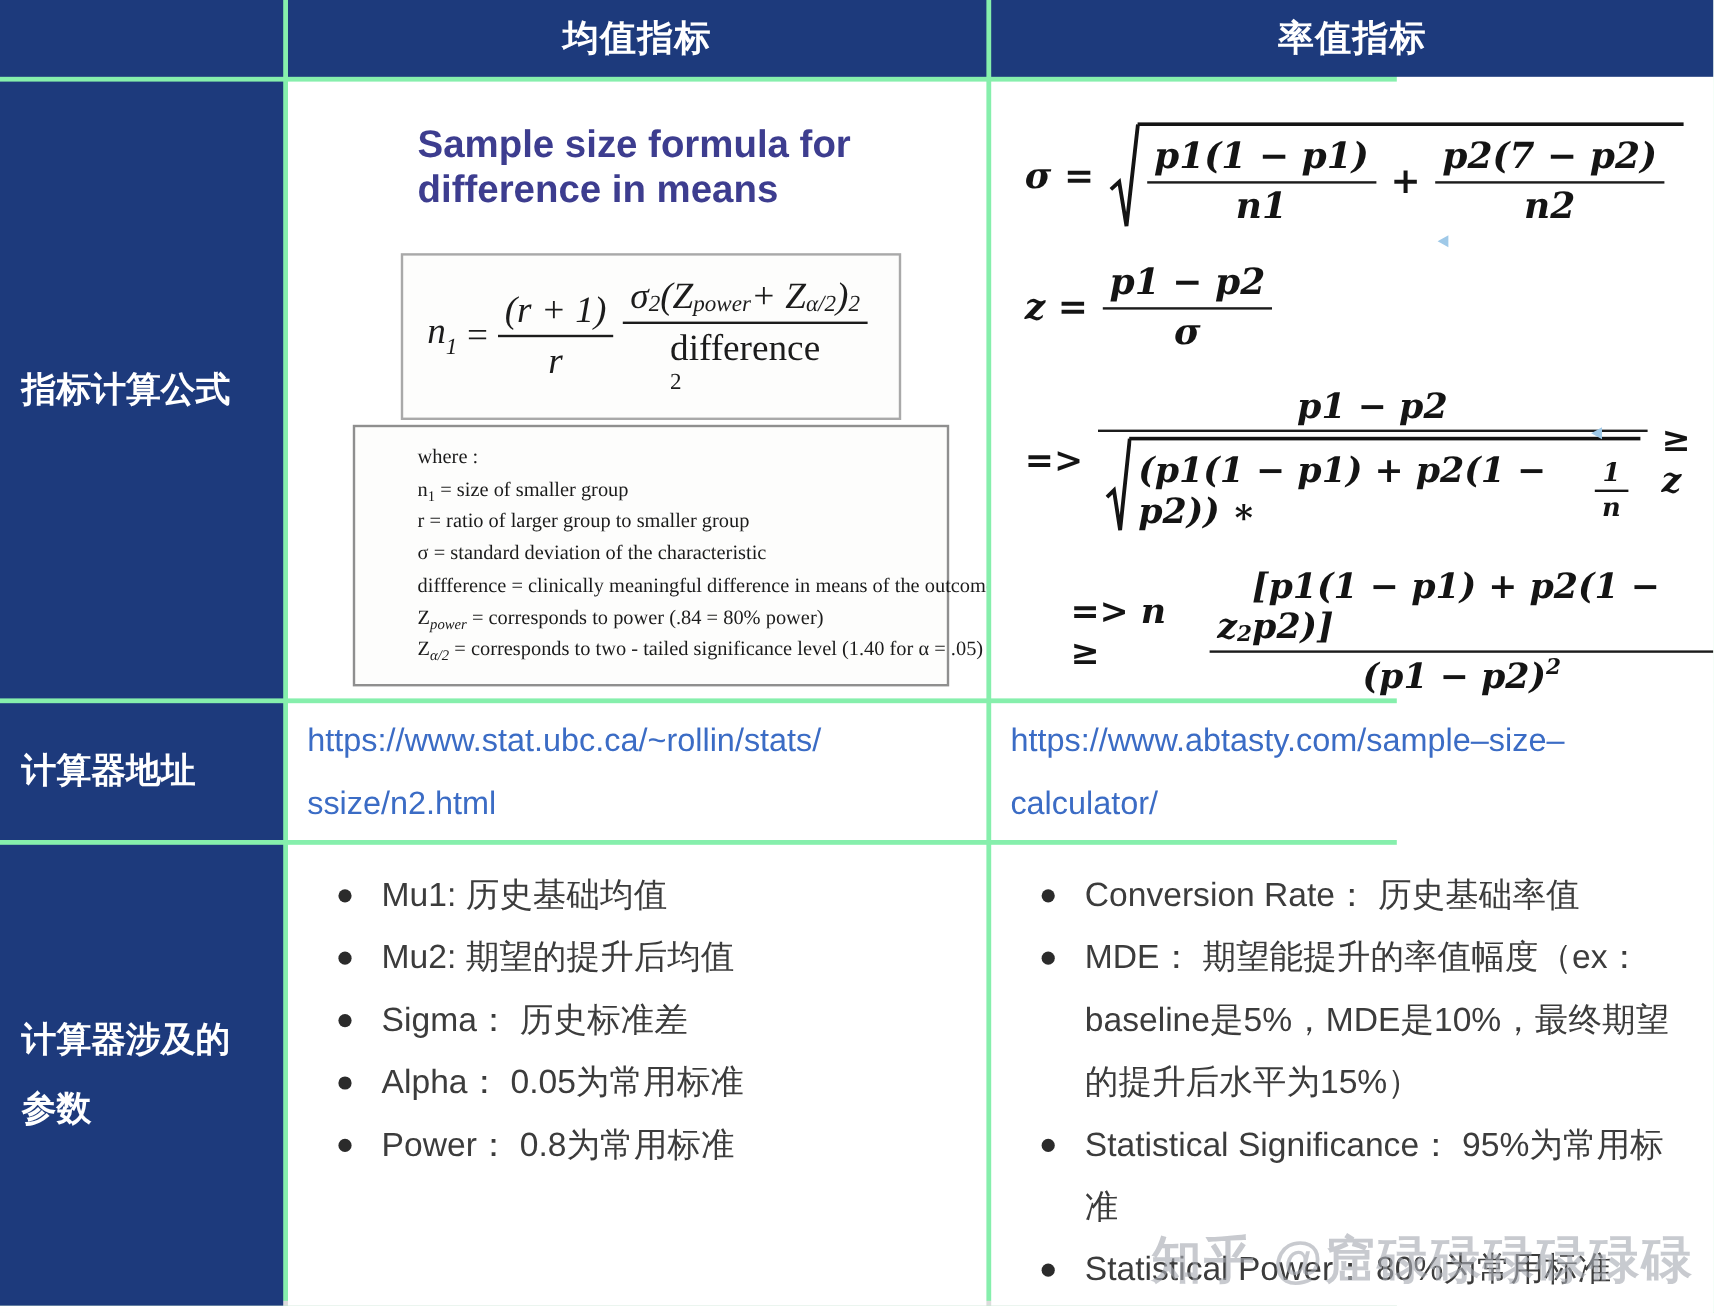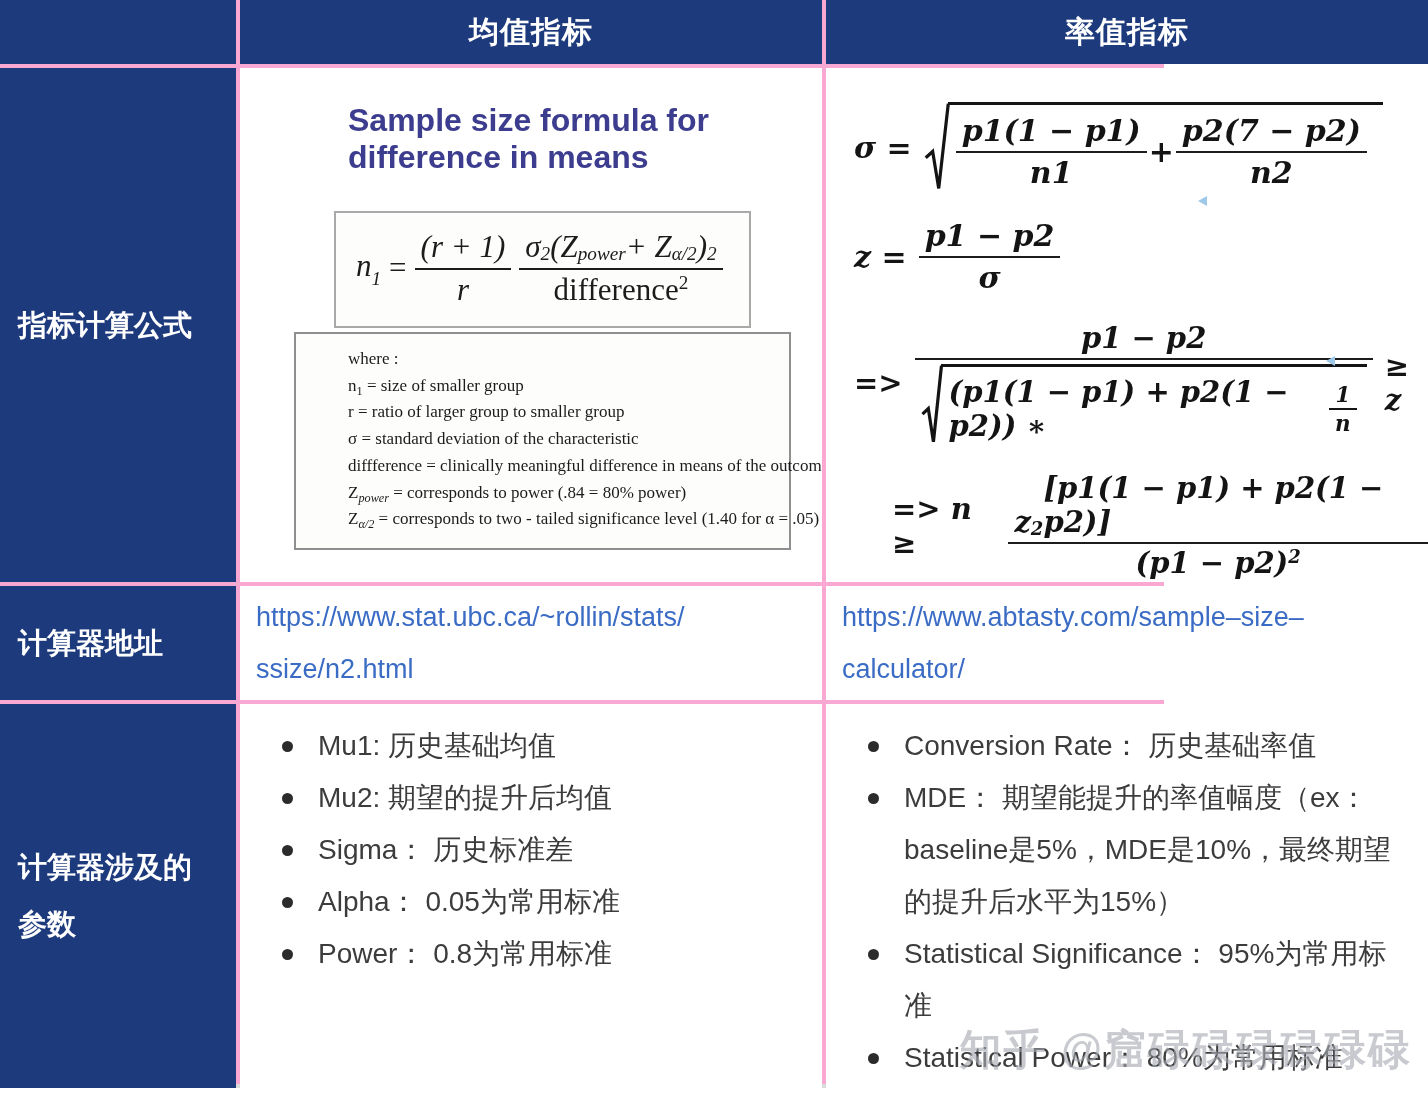--- a/index.html
+++ b/index.html
@@ -5,21 +5,21 @@
   * { margin:0; padding:0; box-sizing:border-box; }
   html,body { background:#ffffff; }
   body { font-family:"Liberation Sans", sans-serif; }
   #app { position:relative; width:1428px; height:1094px; background:#ffffff; overflow:hidden; }
 
   .tbl {
     display:grid;
     grid-template-columns:236px 582px 602px;
     grid-template-rows:64px 514px 114px 384px;
     gap:4px;
-    background:#f9a8d4;
+    background:#86efac;
     width:1164px; height:1088px;
     border-bottom:4px solid #dcdcdc;
   }
   .cell { background:#ffffff; overflow:hidden; }
   .bluecell { background:#1d3a7c; color:#ffffff; }
 
   .hcell { display:flex; align-items:center; justify-content:center;
            font-size:30px; font-weight:700; letter-spacing:1px; }
   .lcell { display:flex; flex-direction:column; justify-content:center;
            padding-left:18px; font-size:29px; font-weight:700; line-height:1.95; }
@@ -49,21 +49,21 @@
   sup.s { vertical-align:0.55em; }
 
   
   .rf { display:flex; flex-direction:column; padding:34px 0 0 28px; gap:26px;
         font-family:"DejaVu Serif", serif; font-style:italic; font-weight:600;
         color:#141414; position:relative; }
   .feq { display:flex; align-items:center; gap:12px; font-size:29px; }
   .sqrt { display:inline-flex; align-items:stretch; }
   .radsign { width:26px; align-self:stretch; height:auto; }
   .radicand { border-top:3px solid #141414; margin-left:-2px;
-              padding:8px 16px 2px 8px; display:inline-flex; align-items:center; gap:2px; }
+              padding:8px 16px 2px 8px; display:inline-flex; align-items:center; gap:12px; }
   .smallfrac { display:inline-flex; flex-direction:column; align-items:center; font-size:0.74em; }
   .smallfrac .fnum { border-bottom:2px solid #141414; padding:0 4px 1px 4px; }
   .smallfrac .fden { padding-top:1px; }
   .cursor-mark { position:absolute; width:0; height:0;
                  border-top:5px solid transparent; border-bottom:5px solid transparent;
                  border-right:9px solid #9fc9e8; }
 
   
   .urlcell { display:flex; flex-direction:column; justify-content:center;
              padding-left:16px; font-size:27px; line-height:52px; color:#3b6cc5; }
@@ -112,21 +112,21 @@
           <span class="fnum">
               <span>σ</span>
               <sup class="s">2</sup>
               <span>(Z</span>
               <sub class="s">power</sub>
               <span> + Z</span>
               <sub class="s">α/2</sub>
               <span>)</span>
               <sup class="s">2</sup>
             </span>
-          <span class="fden" style="font-style:normal;">
+          <span class="fden" style="font-style:normal;flex-direction:column;">
               <span>difference</span>
               <sup class="s" style="font-style:normal;">2</sup>
             </span>
         </span>
       </div>
       <div class="fm-box2">
         <div class="wline"><span>where :</span><sub></sub><span></span></div>
         <div class="wline"><span>n</span><sub>1</sub><span> = size of smaller group</span></div>
         <div class="wline"><span>r</span><sub></sub><span> = ratio of larger group to smaller group</span></div>
         <div class="wline"><span>σ</span><sub></sub><span> = standard deviation of the characteristic</span></div>

